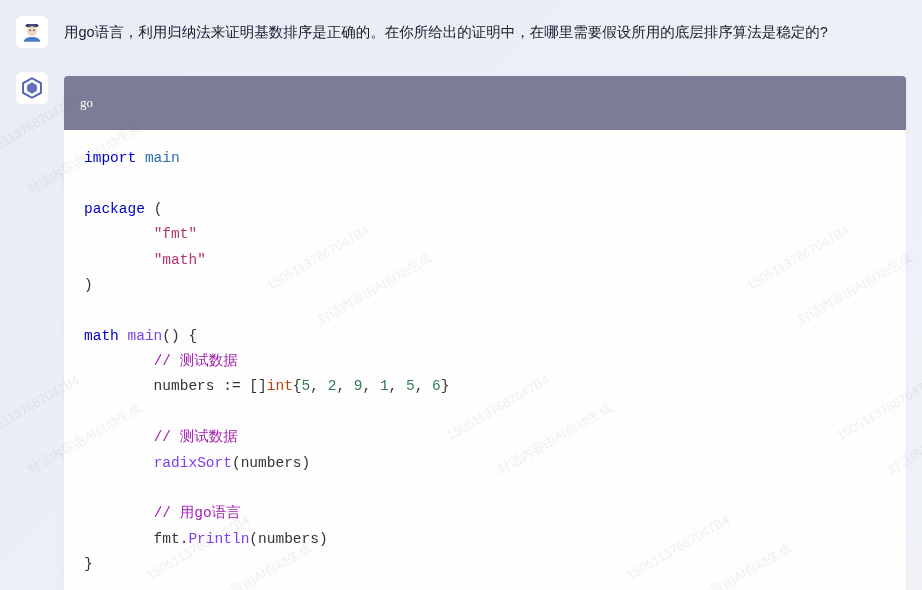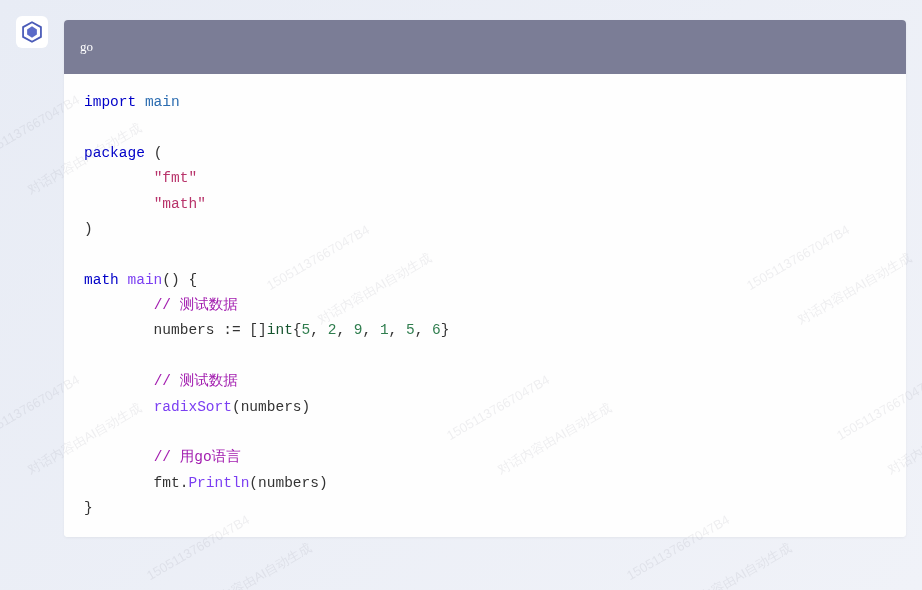--- a/index.html
+++ b/index.html
@@ -90,21 +90,21 @@
       color: #333;
       white-space: pre;
       overflow-x: auto;
     }
     .kw { color: #0000c8; }
     .pkg { color: #2b6cb0; }
     .str { color: #b8336a; }
     .fn { color: #7b3ff2; }
     .cmt { color: #a21caf; }
     .num { color: #2f7d4e; }
-    .type { color: #14532d; }
+    .type { color: #c2410c; }
     .paren { color: #333; }
     .brace { color: #333; }
   </style>
 </head>
 <body>
 
 <div id="watermarks-container">
     <div class="watermark" style="top: 120px; left: -30px;">15051137667047B4</div>
     <div class="watermark" style="top: 150px; left: 20px;">对话内容由AI自动生成</div>
     <div class="watermark" style="top: 250px; left: 260px;">15051137667047B4</div>
@@ -118,20 +118,34 @@
     <div class="watermark" style="top: 400px; left: 830px;">15051137667047B4</div>
     <div class="watermark" style="top: 430px; left: 880px;">对话内容由AI自动生成</div>
     <div class="watermark" style="top: 540px; left: 140px;">15051137667047B4</div>
     <div class="watermark" style="top: 570px; left: 190px;">对话内容由AI自动生成</div>
     <div class="watermark" style="top: 540px; left: 620px;">15051137667047B4</div>
     <div class="watermark" style="top: 570px; left: 670px;">对话内容由AI自动生成</div>
   </div>
 
 <div class="chat-container">
 
+  <div class="message-row">
+    <div class="avatar user-avatar">
+      <svg viewBox="0 0 32 32">
+        <rect x="8" y="6" width="16" height="4" rx="2" fill="#3b4a6b"></rect>
+        <circle cx="16" cy="15" r="6" fill="#f4d4b8"></circle>
+        <circle cx="13.5" cy="14" r="1" fill="#3b4a6b"></circle>
+        <circle cx="18.5" cy="14" r="1" fill="#3b4a6b"></circle>
+        <path d="M 6 28 Q 6 22 16 22 Q 26 22 26 28 Z" fill="#4a7bc8"></path>
+      </svg>
+    </div>
+    <div class="message-content">
+      <span>用go语言，利用归纳法来证明基数排序是正确的。在你所给出的证明中，在哪里需要假设所用的底层排序算法是稳定的?</span>
+    </div>
+  </div>
 
   <div class="message-row">
     <div class="avatar ai-avatar">
       <svg viewBox="0 0 32 32">
         <polygon points="16,4 27,10 27,22 16,28 5,22 5,10" fill="none" stroke="#4a5bb8" stroke-width="2.2"></polygon>
         <polygon points="16,9 22,13 22,19 16,23 10,19 10,13" fill="#5b6bc8"></polygon>
       </svg>
     </div>
     <div class="message-content">
       <div class="code-block">

